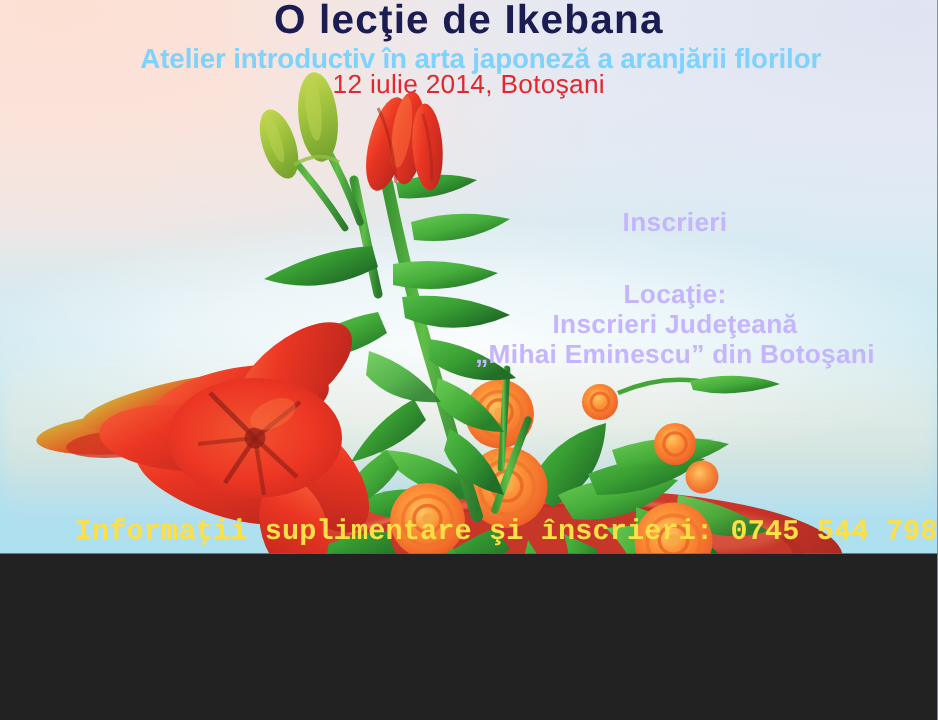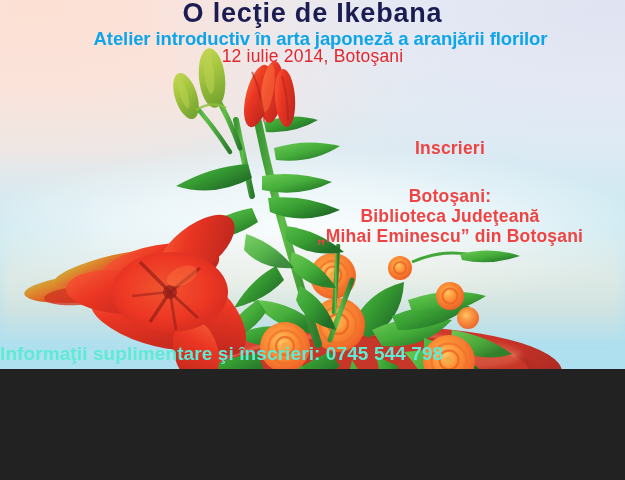--- a/index.html
+++ b/index.html
@@ -27,35 +27,35 @@
     filter:blur(6px);}
 
   
   .txt{position:absolute;white-space:nowrap;}
   #title{
     top:-2px;left:0;right:0;text-align:center;
     font-size:27px;font-weight:bold;color:#1b1c52;letter-spacing:.8px;
   }
   #subtitle{
     top:28px;left:16px;right:0;text-align:center;
-    font-size:18.5px;font-weight:bold;color:#0ea5e9;letter-spacing:-.1px;
+    font-size:18.5px;font-weight:bold;color:#7dd3fc;letter-spacing:-.1px;
   }
   #dateline{
     top:46px;left:0;right:0;text-align:center;
     font-size:17.5px;font-weight:normal;color:#e0282e;letter-spacing:.2px;
   }
 
   .rblock{position:absolute;right:10px;text-align:center;width:330px;
-    color:#ef4444;font-weight:bold;font-size:17.5px;line-height:20px;letter-spacing:.2px;}
+    color:#c4b5fd;font-weight:bold;font-size:17.5px;line-height:20px;letter-spacing:.2px;}
   #reg{top:138px;}
   #loc{top:186px;}
 
   #footer{
-    bottom:4px;left:0;right:0;text-align:left;
-    font-size:19px;font-weight:bold;color:#5eead4;letter-spacing:.1px;
+    bottom:4px;left:0;right:0;text-align:right;
+    font-size:19px;font-weight:bold;color:#fde047;letter-spacing:.1px;font-family:Liberation Mono, monospace;
   }
 
   
   #art{position:absolute;left:0;top:0;width:625px;height:480px;}
 </style>
 </head>
 <body>
 
 <div id="poster">
 
@@ -278,20 +278,20 @@
 
   <div class="txt" id="title">O lecţie de Ikebana</div>
   <div class="txt" id="subtitle">Atelier introductiv în arta japoneză a aranjării florilor</div>
   <div class="txt" id="dateline">12 iulie 2014, Botoşani</div>
 
   <div class="rblock" id="reg">
     <div>Inscrieri</div>
   </div>
 
   <div class="rblock" id="loc">
-    <div>Botoşani:</div>
-    <div>Biblioteca Judeţeană</div>
+    <div>Locaţie:</div>
+    <div>Inscrieri Judeţeană</div>
     <div>„Mihai Eminescu” din Botoşani</div>
   </div>
 
   <div class="txt" id="footer">Informaţii suplimentare şi înscrieri: 0745 544 798</div>
 
 </div>
 
 </body></html>

